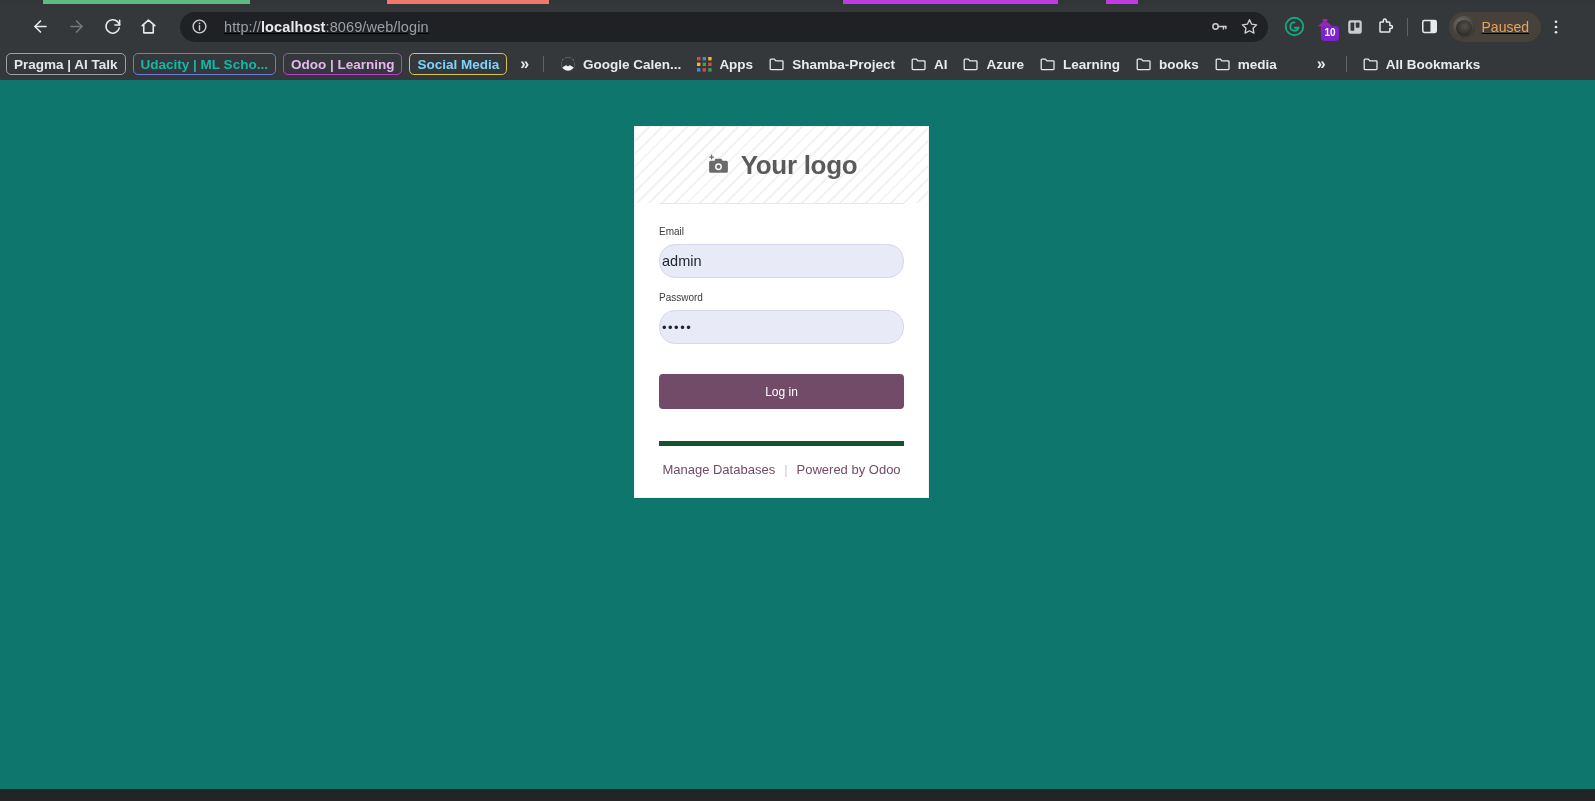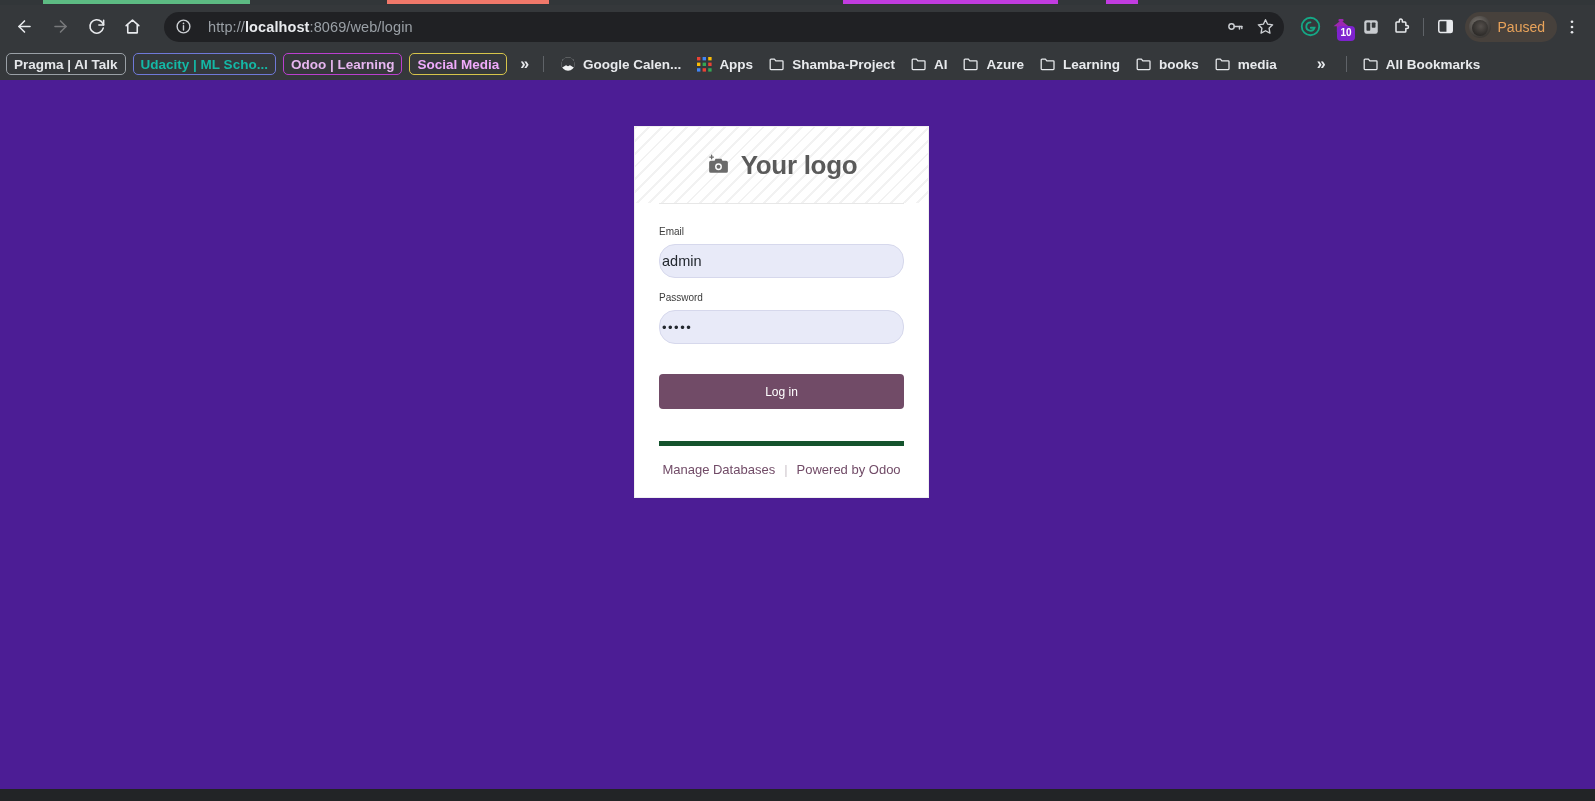--- a/index.html
+++ b/index.html
@@ -18,22 +18,23 @@
     background: #323639;
     display: flex; align-items: flex-start;
     position: relative;
   }
   .tabstrip .tabmark { height: 4px; }
 
   .toolbar {
     height: 43px; width: 100%;
     background: #35383b;
     display: flex; align-items: center;
-    padding: 0 8px;
+    padding: 0 24px;
     position: relative;
+    text-decoration: underline;
   }
 
   .navbtn {
     width: 32px; height: 32px;
     display: flex; align-items: center; justify-content: center;
     border-radius: 50%;
     flex: 0 0 auto;
     margin-right: 4px;
   }
   .navbtn svg { display:block; }
@@ -153,21 +154,21 @@
   }
   .chev { color:#e8eaed; font-size:16px; font-weight:700; padding: 0 6px; flex:0 0 auto; }
   .bm-sep { width:1px; height:16px; background:#5f6368; margin:0 8px; flex:0 0 auto; }
   .folder-ico { width:16px; height:14px; flex:0 0 auto; }
   .all-bm { margin-left: auto; }
 
   
   .viewport {
     position: absolute;
     top: 80px; left: 0; right: 0; bottom: 12px;
-    background: #4c1d95;
+    background: #0f766e;
     overflow: hidden;
   }
   .bottombar {
     position: absolute; left:0; right:0; bottom:0; height:12px;
     background:#222426;
   }
 
   .login-card {
     position: absolute;
     left: 634px; top: 46px;
@@ -370,21 +371,21 @@
 
     <div class="bmchip" style="border-color:#9aa0a6;color:#e4e6e9;">
       <span>Pragma | AI Talk</span>
     </div>
     <div class="bmchip" style="border-color:#6f79d8;color:#14b8a6;justify-content:flex-end;">
       <span>Udacity | ML Scho...</span>
     </div>
     <div class="bmchip" style="border-color:#bb3fcf;color:#e7b6f0;">
       <span>Odoo | Learning</span>
     </div>
-    <div class="bmchip" style="border-color:#d6c44a;color:#f0abfc;">
+    <div class="bmchip" style="border-color:#d6c44a;color:#7dd3fc;">
       <span>Social Media</span>
     </div>
 
     <span class="chev">»</span>
 
     <div class="bm-sep"></div>
 
     <div class="bmitem">
       <svg width="16" height="16" viewBox="0 0 24 24">
         <circle cx="12" cy="12" r="10" fill="#f1f3f4"></circle>

